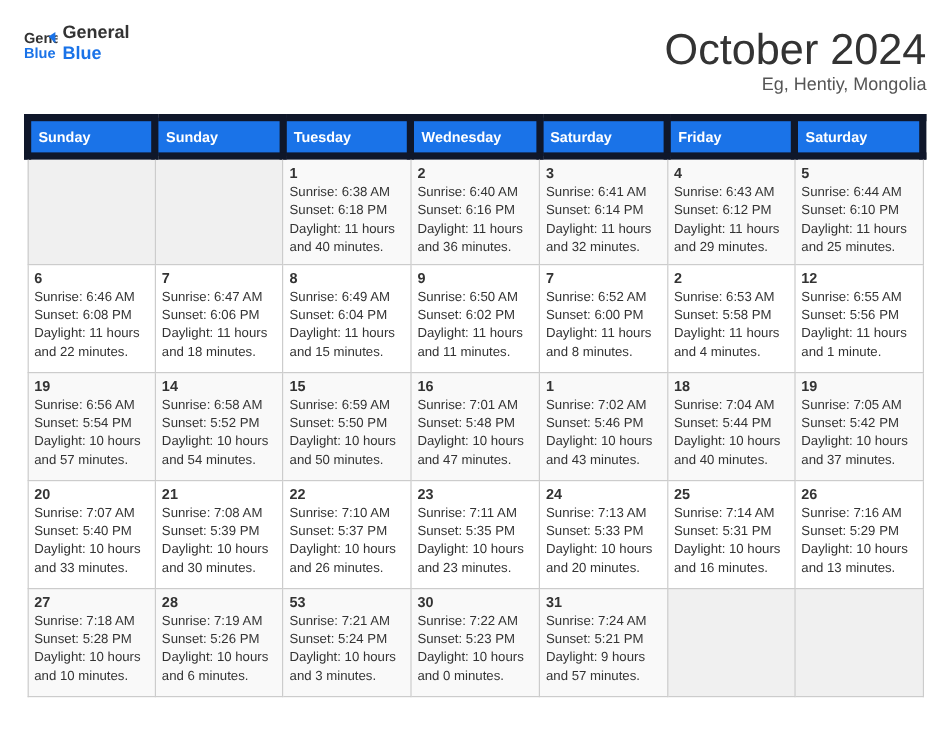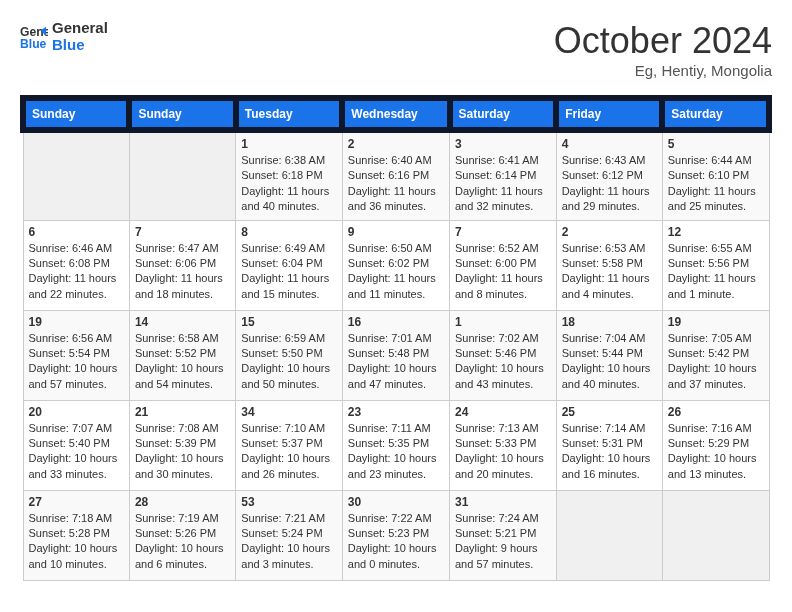--- a/index.html
+++ b/index.html
@@ -202,21 +202,21 @@
       <tr>
         <td>
           <span class="day-number">20</span>
 <div class="cell-content">Sunrise: 7:07 AM<br>Sunset: 5:40 PM<br>Daylight: 10 hours and 33 minutes.</div>
         </td>
         <td>
           <span class="day-number">21</span>
 <div class="cell-content">Sunrise: 7:08 AM<br>Sunset: 5:39 PM<br>Daylight: 10 hours and 30 minutes.</div>
         </td>
         <td>
-          <span class="day-number">34</span>
+          <span class="day-number">22</span>
 <div class="cell-content">Sunrise: 7:10 AM<br>Sunset: 5:37 PM<br>Daylight: 10 hours and 26 minutes.</div>
         </td>
         <td>
           <span class="day-number">23</span>
 <div class="cell-content">Sunrise: 7:11 AM<br>Sunset: 5:35 PM<br>Daylight: 10 hours and 23 minutes.</div>
         </td>
         <td>
           <span class="day-number">24</span>
 <div class="cell-content">Sunrise: 7:13 AM<br>Sunset: 5:33 PM<br>Daylight: 10 hours and 20 minutes.</div>
         </td>

